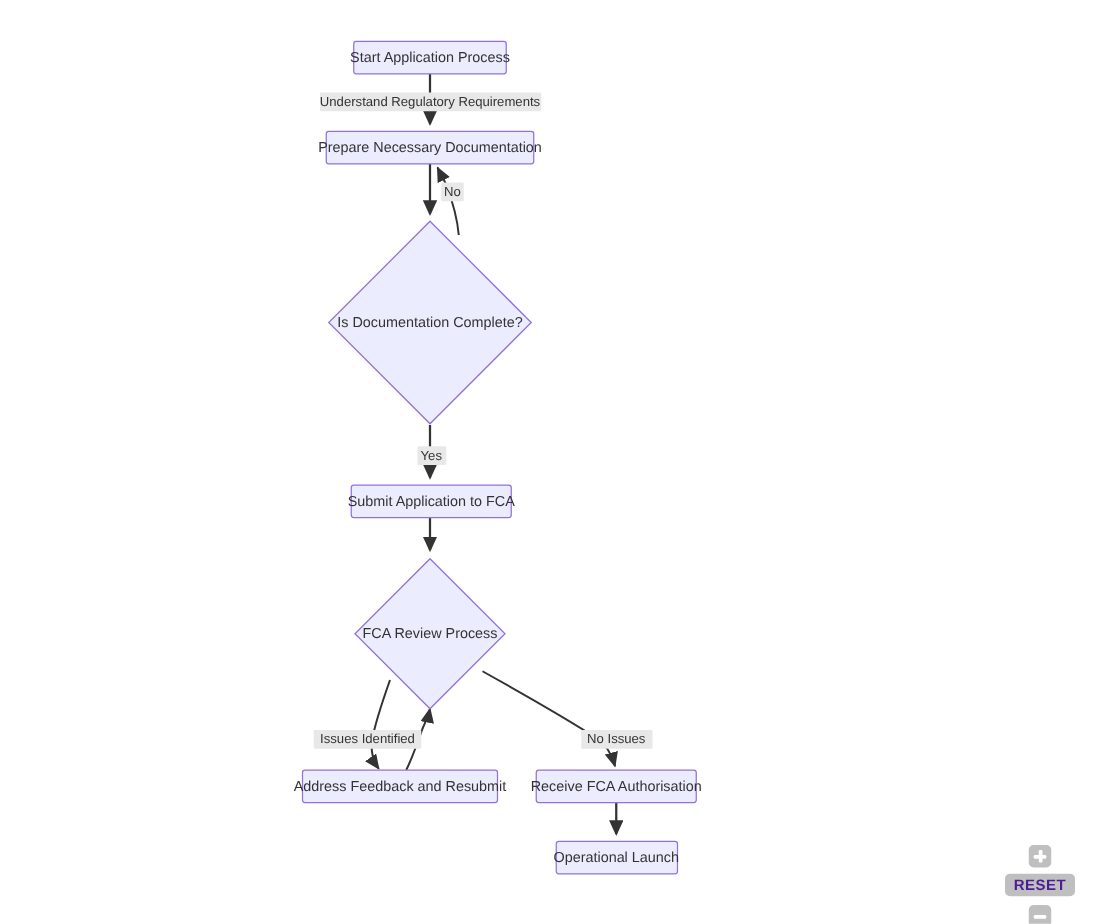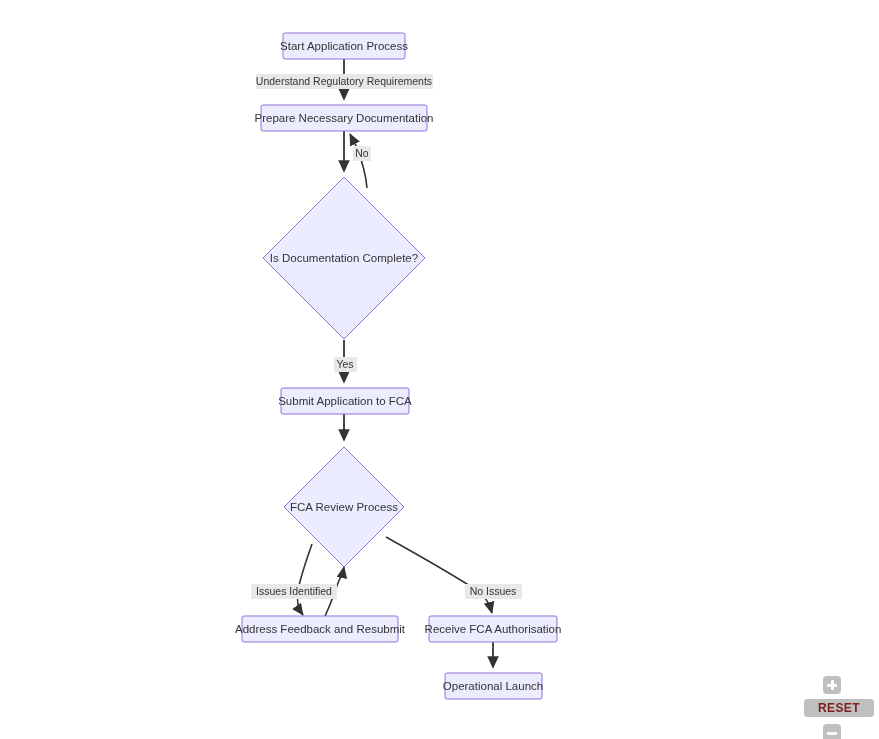--- a/index.html
+++ b/index.html
@@ -103,23 +103,23 @@
   }
   #zoom-out-button {
     left: 22px;
     top: 53px;
     width: 18px;
     height: 18px;
   }
   #reset-button {
     left: 3px;
     top: 28px;
-    width: 70px;
+    width: 56px;
     height: 18px;
-    color: #7f1d1d;
+    color: #4c1d95;
     font-family: "Liberation Sans", "DejaVu Sans", sans-serif;
     font-size: 12px;
     font-weight: bold;
     letter-spacing: 0.4px;
     line-height: 18px;
   }
   .ctrl-glyph-h {
     position: absolute;
     background: #ffffff;
     width: 10px;

